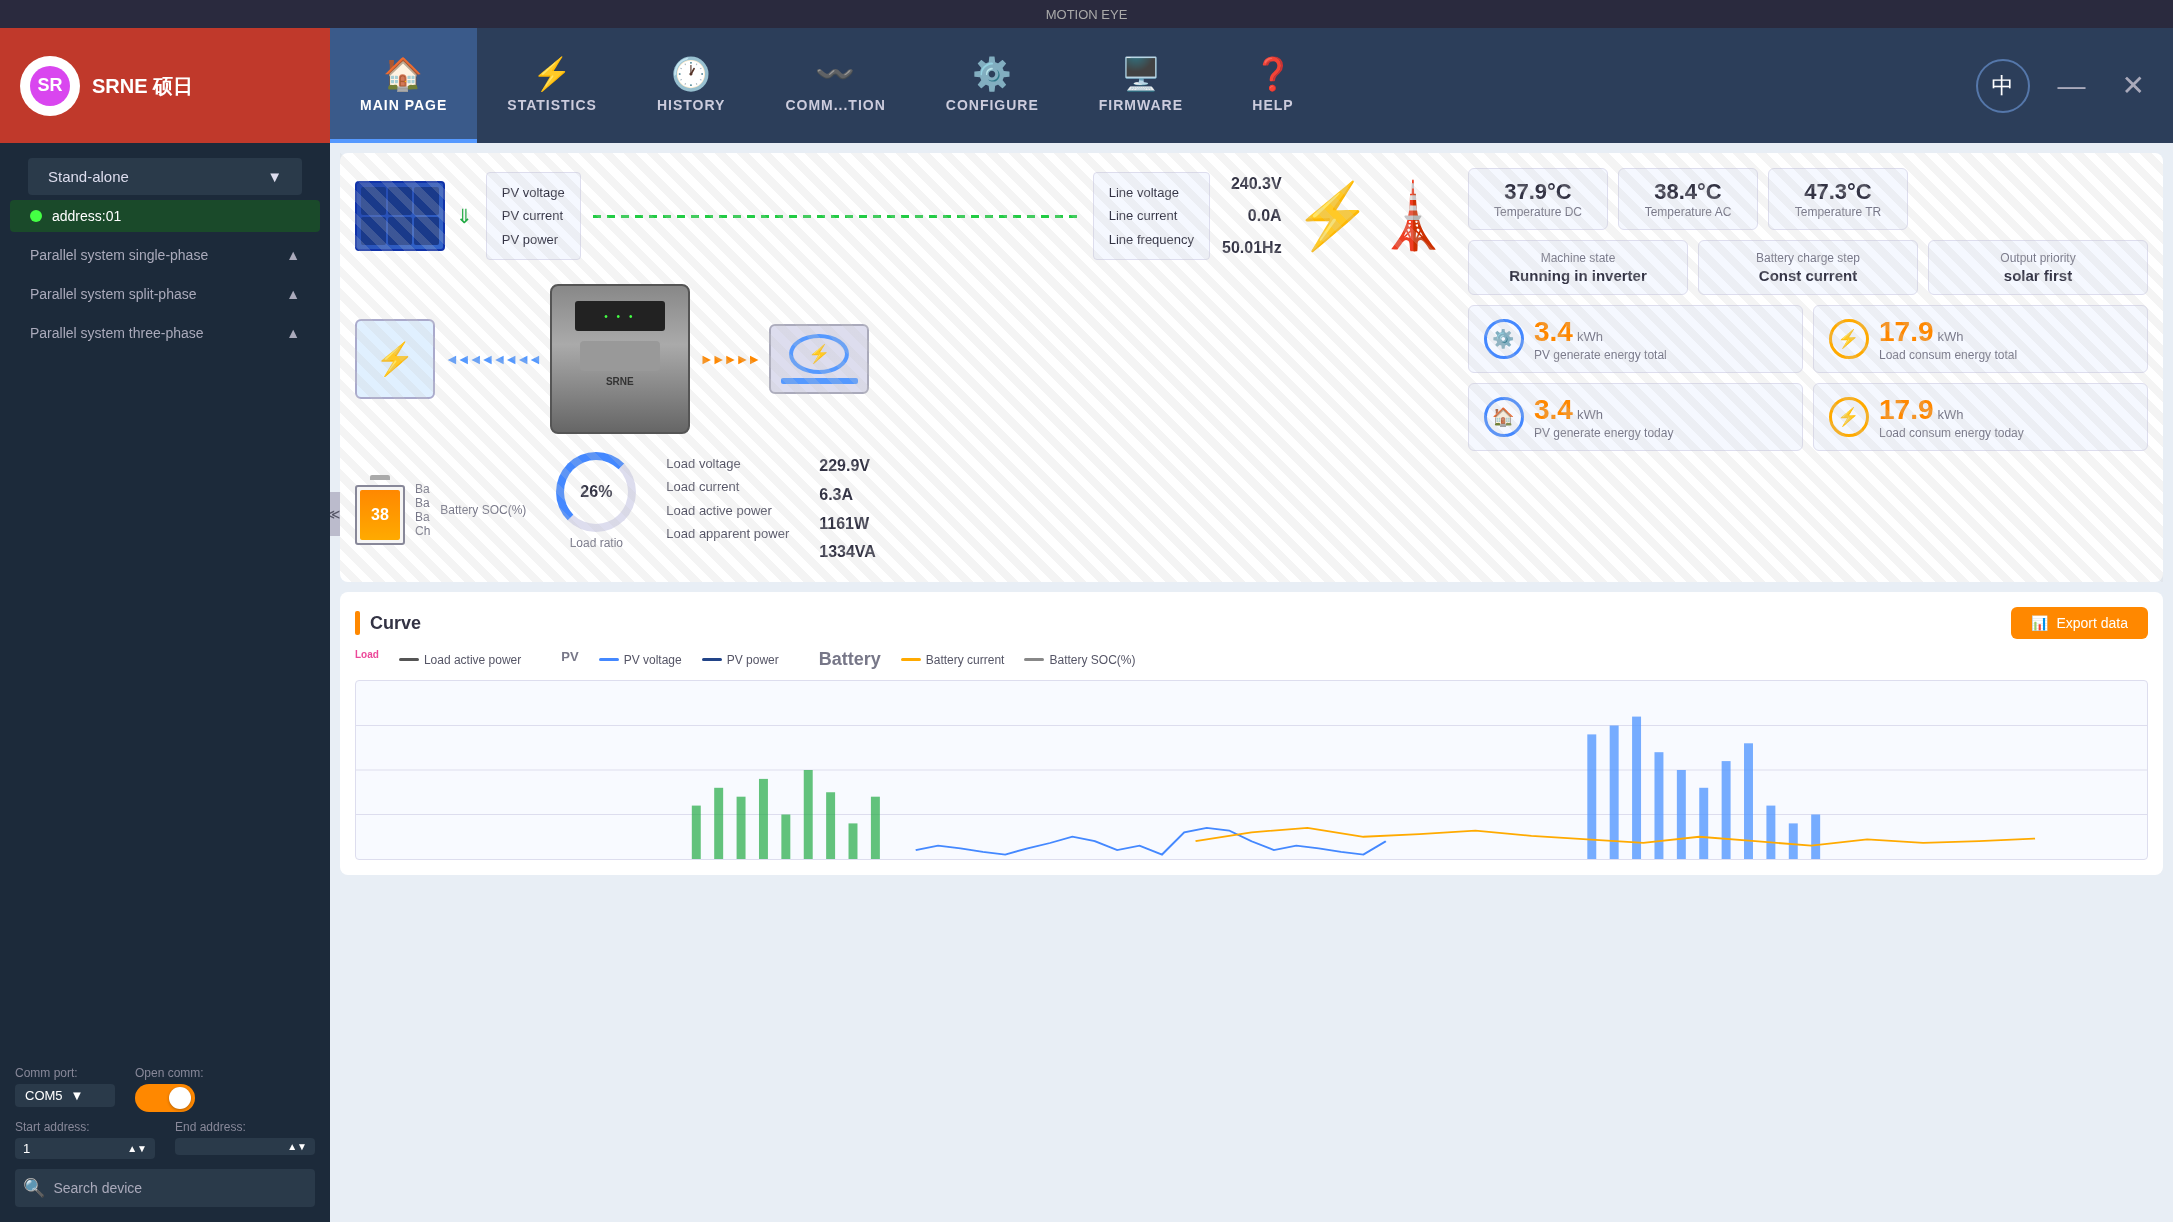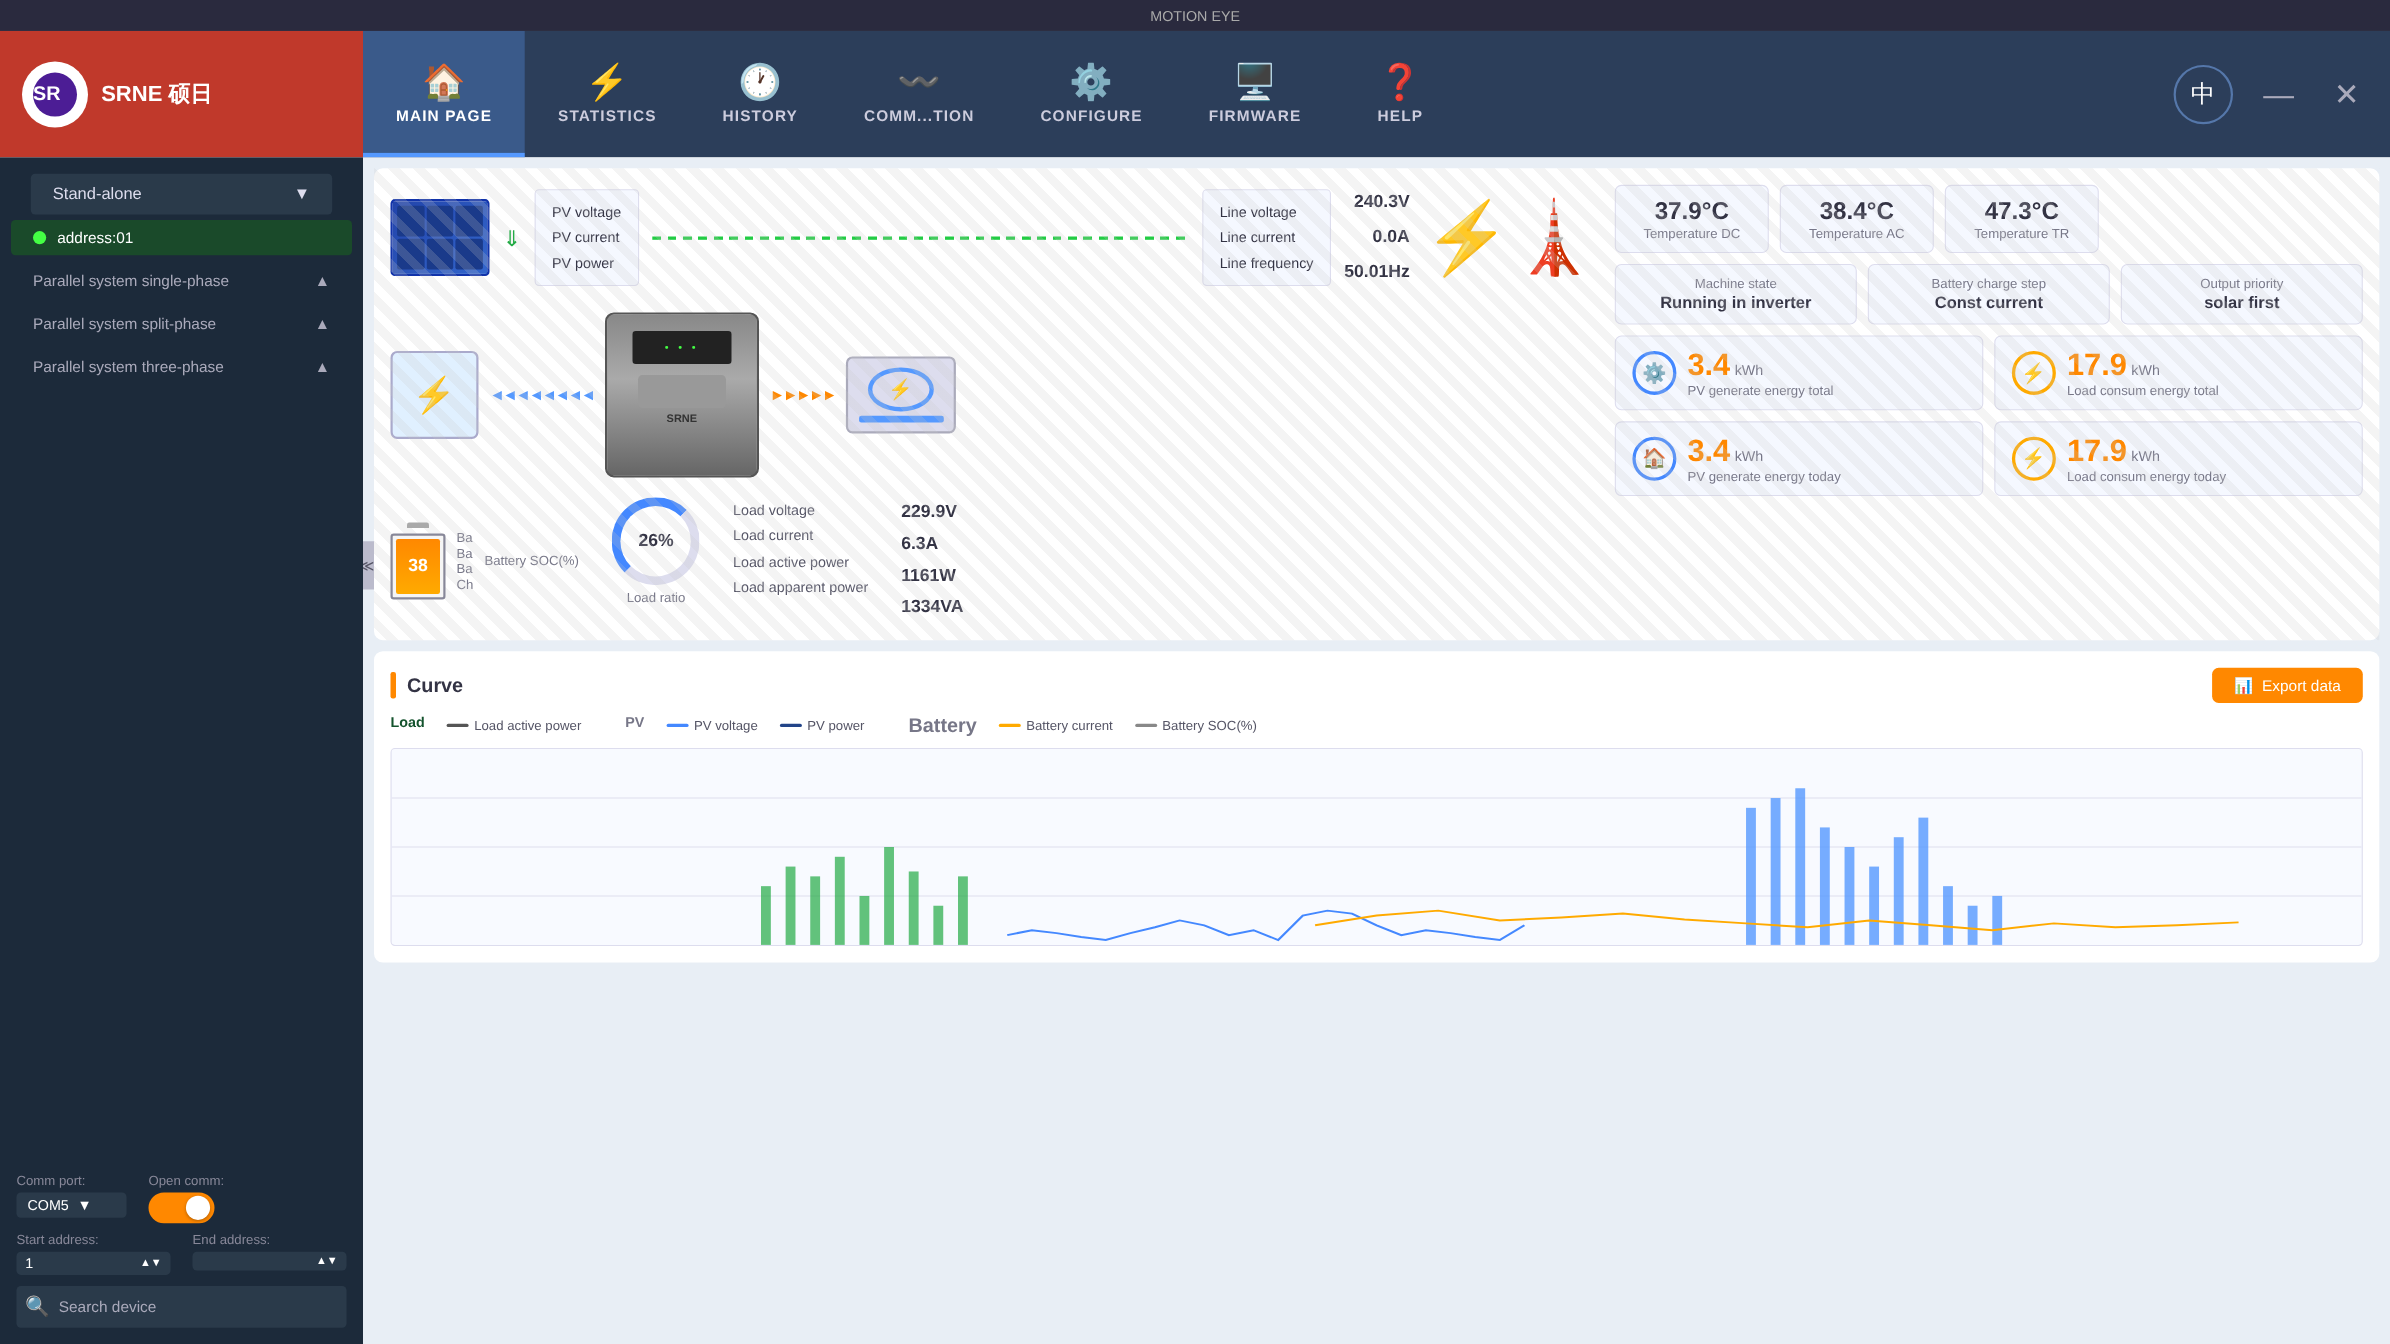--- a/index.html
+++ b/index.html
@@ -62,24 +62,24 @@
       display: flex;
       align-items: center;
       justify-content: center;
       margin-right: 12px;
       flex-shrink: 0;
     }
     .logo-inner {
       width: 40px;
       height: 40px;
       border-radius: 50%;
-      background: #4c1d95;
-      display: flex;
-      align-items: center;
-      justify-content: flex-start;
+      background: #d946ef;
+      display: flex;
+      align-items: center;
+      justify-content: center;
     }
     .logo-inner span {
       color: white;
       font-size: 18px;
       font-weight: bold;
     }
     .logo-text {
       color: white;
       font-size: 20px;
       font-weight: bold;
@@ -912,21 +912,21 @@
               <div class="curve-title-bar"></div>
               <span>Curve</span>
             </div>
             <button class="export-btn">
               <span>📊</span>
               <span>Export data</span>
             </button>
           </div>
 
           <div class="curve-legend">
-            <span style="font-size:13px;color:#14532d;font-weight:bold;">Load</span>
+            <span style="font-size:10px;color:#ec4899;font-weight:bold;">Load</span>
             <div class="legend-item">
               <div class="legend-dot" style="background:#555;"></div>
               <span>Load active power</span>
             </div>
             <span style="font-size:13px;color:#778;font-weight:bold;margin-left:20px;">PV</span>
             <div class="legend-item">
               <div class="legend-dot" style="background:#4488ff;"></div>
               <span>PV voltage</span>
             </div>
             <div class="legend-item">

